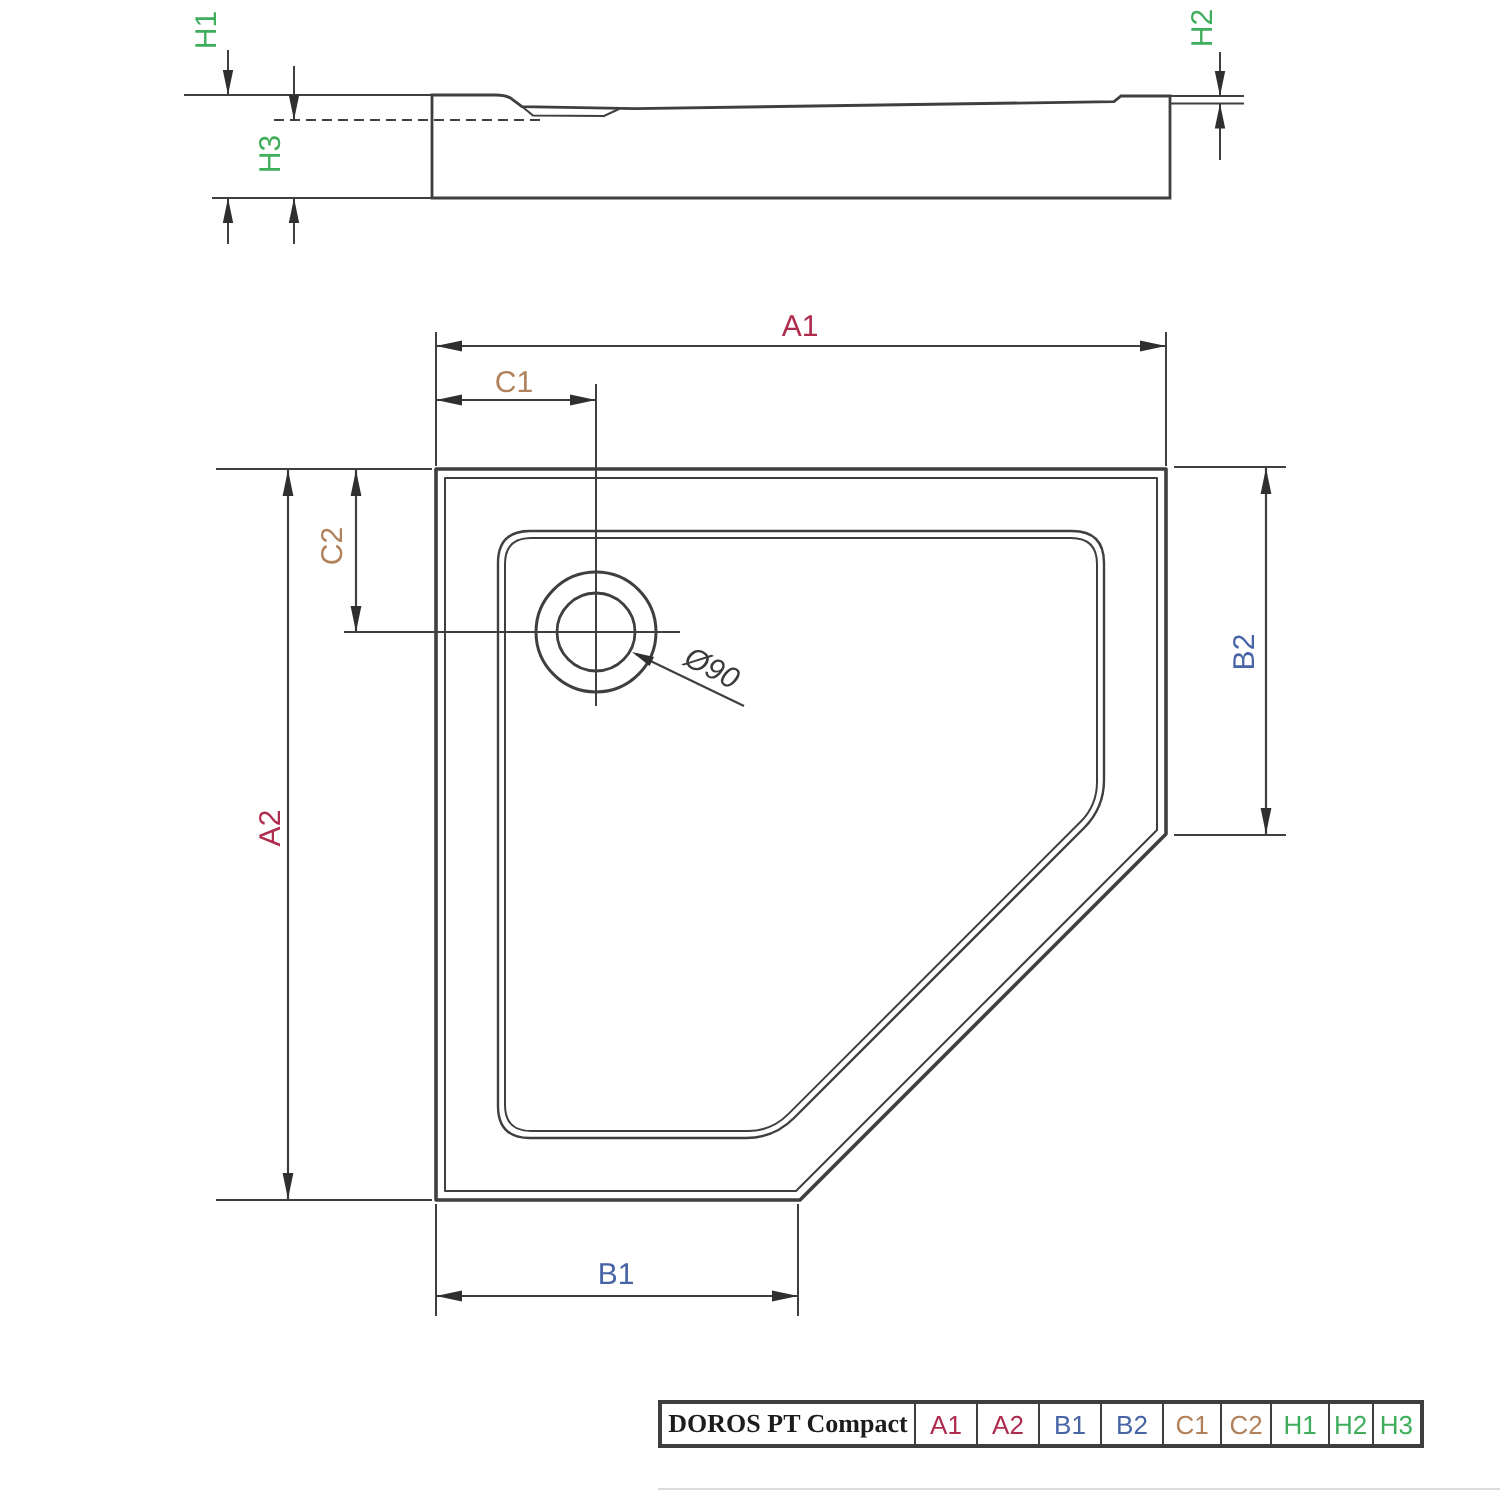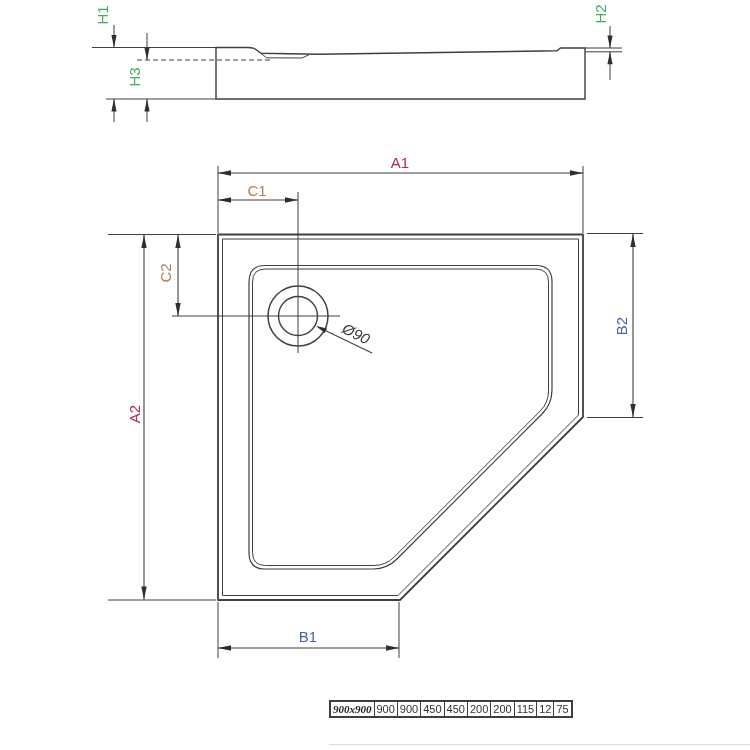--- a/index.html
+++ b/index.html
@@ -120,30 +120,30 @@
     <polygon points="399,648 386,645.3 386,650.7" fill="#2f2f2f" stroke="none"></polygon>
     <text class="dim-b" stroke="none" text-anchor="middle" x="308" y="642">B1</text>
   </g>
 </svg>
 
 
 <div class="spec-wrap">
   <table class="spec">
     <tbody>
       <tr>
-        <td class="val v-size">900x900</td>
-        <td class="val">900</td>
-        <td class="val">900</td>
-        <td class="val">450</td>
-        <td class="val">450</td>
-        <td class="val">200</td>
-        <td class="val">200</td>
-        <td class="val">115</td>
-        <td class="val">12</td>
-        <td class="val">75</td>
+        <td class="h-name">DOROS PT Compact</td>
+        <td class="hdr c-a w28">A1</td>
+        <td class="hdr c-a w28">A2</td>
+        <td class="hdr c-b w28">B1</td>
+        <td class="hdr c-b w28">B2</td>
+        <td class="hdr c-c w26">C1</td>
+        <td class="hdr c-c w22">C2</td>
+        <td class="hdr c-h w26">H1</td>
+        <td class="hdr c-h w18">H2</td>
+        <td class="hdr c-h w21">H3</td>
       </tr>
     </tbody>
   </table>
 </div>
 
 <div class="bottom-rule"></div>
 
 </div>
 
 </body></html>

